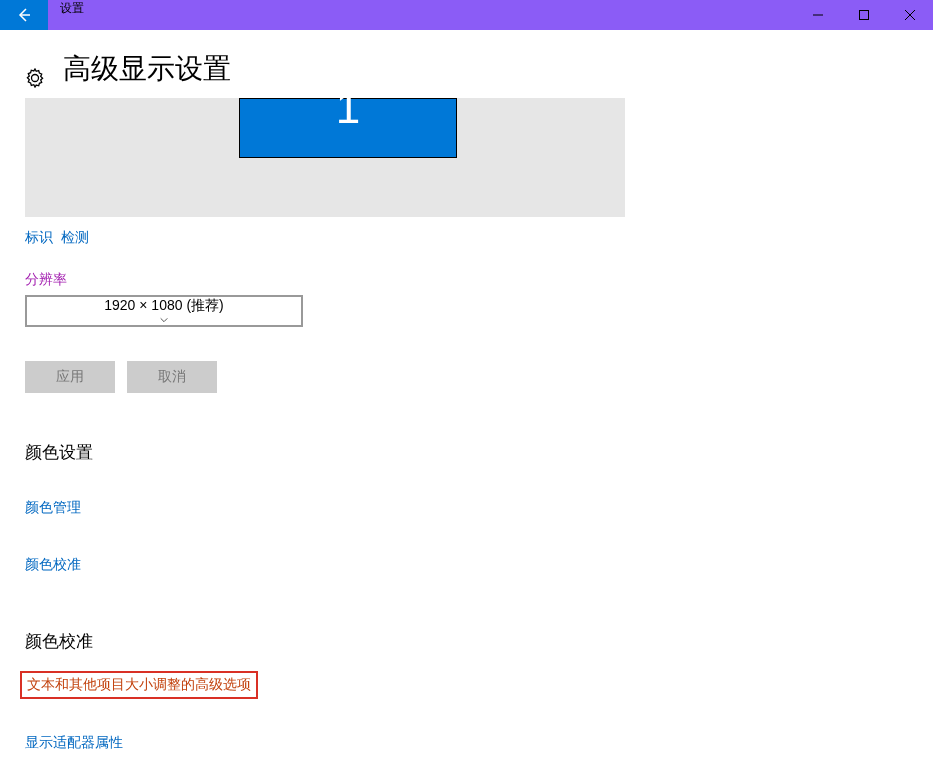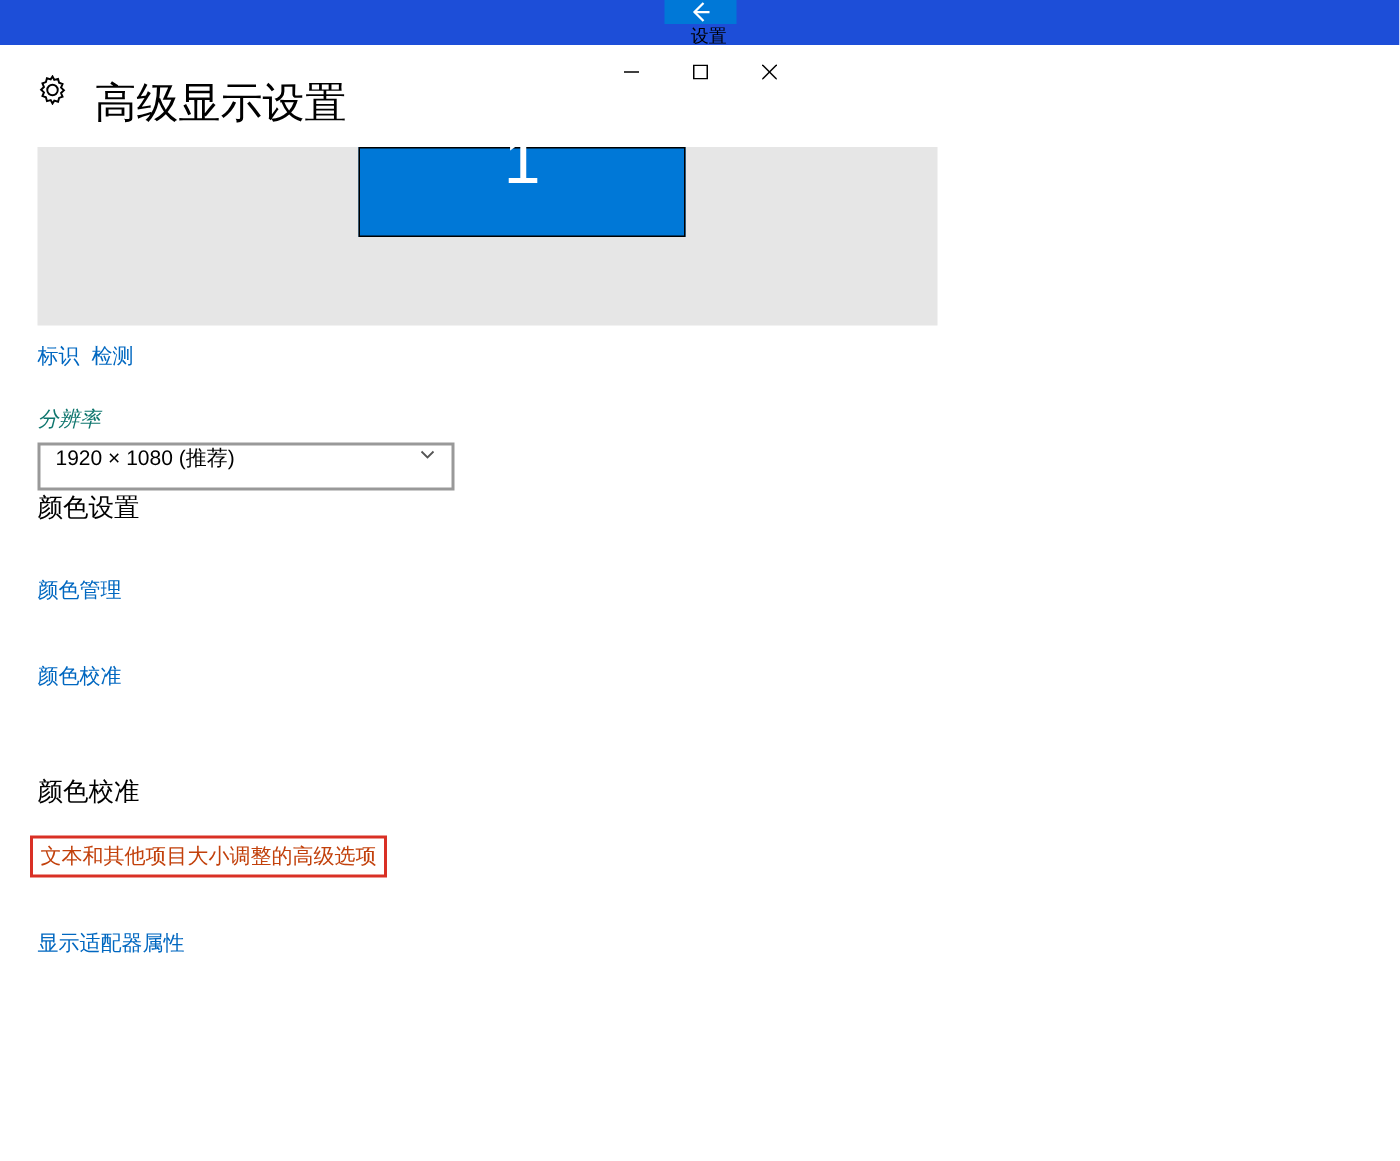--- a/index.html
+++ b/index.html
@@ -8,23 +8,22 @@
     background: #ffffff;
     color: #000000;
     width: 933px;
     height: 774px;
     overflow: hidden;
     position: relative;
   }
   .titlebar {
     height: 30px;
     display: flex;
-    align-items: center;
-    background: #1d4ed8;
-    flex-direction: column;
+    align-items: flex-start;
+    background: #8b5cf6;
   }
   .back-btn {
     width: 48px;
     height: 30px;
     background: #0078d7;
     display: flex;
     align-items: center;
     justify-content: center;
     cursor: pointer;
   }
@@ -46,21 +45,21 @@
     align-items: center;
     justify-content: center;
     cursor: pointer;
   }
   .win-btn svg { width: 10px; height: 10px; }
   .content {
     padding: 20px 25px 0 25px;
   }
   .page-header {
     display: flex;
-    align-items: flex-start;
+    align-items: flex-end;
     margin-bottom: 10px;
   }
   .gear-icon {
     width: 20px;
     height: 20px;
     margin-right: 18px;
     display:flex;
     align-items:center;
     justify-content:center;
   }
@@ -99,34 +98,35 @@
     gap: 8px;
     margin-bottom: 24px;
   }
   .link {
     color: #0067c0;
     font-size: 14px;
     cursor: pointer;
   }
   .field-label {
     font-size: 14px;
-    color:#0f766e;
+    color:#a21caf;
     margin-bottom: 6px;
-    font-style: italic;
   }
   .dropdown {
     width: 278px;
     height: 32px;
     border: 2px solid #999999;
     display:flex;
-    align-items:flex-start;
+    align-items:center;
     justify-content:space-between;
     padding: 0 10px;
     cursor:pointer;
-    font-size: 14px;
+    margin-bottom: 34px;
+    font-size: 14px;
+    flex-direction: column;
   }
   .dropdown svg { width:12px; height:12px; }
   .button-row {
     display:flex;
     gap: 12px;
     margin-bottom: 48px;
   }
   .btn {
     width: 90px;
     height: 32px;
@@ -217,20 +217,24 @@
   </div>
 
   <div class="field-label">分辨率</div>
   <div class="dropdown">
     <span>1920 × 1080 (推荐)</span>
     <svg viewBox="0 0 12 12">
         <path d="M2 4 L6 8 L10 4" stroke="#555" stroke-width="1.2" fill="none"></path>
       </svg>
   </div>
 
+  <div class="button-row">
+    <button class="btn" disabled="">应用</button>
+    <button class="btn" disabled="">取消</button>
+  </div>
 
   <div class="section-block">
     <div class="section-heading">颜色设置</div>
     <div><span class="section-link">颜色管理</span></div>
     <div><span class="section-link">颜色校准</span></div>
   </div>
 
   <div class="section-block">
     <div class="section-heading">颜色校准</div>
     <div><span class="highlighted-link">文本和其他项目大小调整的高级选项</span></div>

